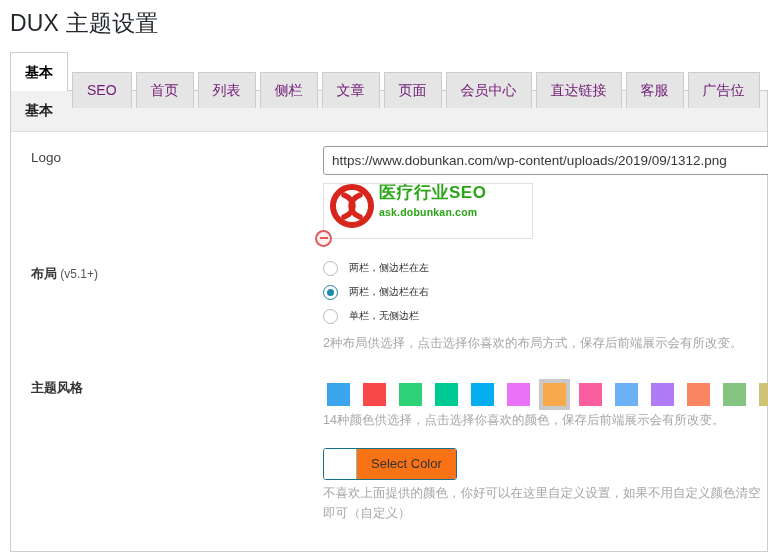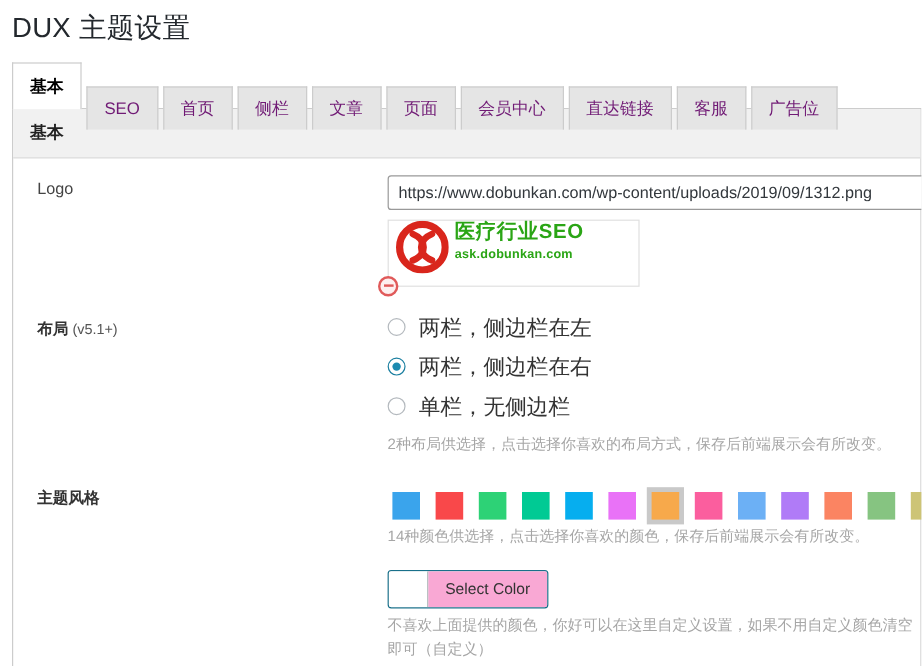--- a/index.html
+++ b/index.html
@@ -224,21 +224,21 @@
     position: absolute;
     left: 50%;
     top: 50%;
     width: 7px;
     height: 7px;
     margin: -3.5px 0 0 -3.5px;
     border-radius: 50%;
     background: #1b8ab0;
   }
   .radio-text {
-    font-size: 18px;
+    font-size: 10px;
     color: #333;
   }
 
   
   .help {
     font-size: 12.5px;
     color: #a6a6a6;
     line-height: 1.6;
     max-width: 470px;
   }
@@ -283,38 +283,39 @@
     width: 32px;
     background: #ffffff;
     border-right: 1px solid #aab3b5;
   }
   .color-btn-label {
     display: flex;
     align-items: center;
     padding: 0 14px;
     font-size: 13px;
     color: #333;
-    background: #f9a8d4;
+    background: #f97316;
     white-space: nowrap;
   }
 
   .spacer-12 { height: 12px; }
 </style>
 </head>
 <body>
 
 <div id="page">
 
   <h1 class="page-title">DUX 主题设置</h1>
 
   <div class="tabs-wrap">
     <div class="tabs" id="tabs-host">
         <div class="tab active">基本</div>
         <div class="tab">SEO</div>
         <div class="tab">首页</div>
+        <div class="tab">列表</div>
         <div class="tab">侧栏</div>
         <div class="tab">文章</div>
         <div class="tab">页面</div>
         <div class="tab">会员中心</div>
         <div class="tab">直达链接</div>
         <div class="tab">客服</div>
         <div class="tab">广告位</div>
       </div>
   </div>
 

